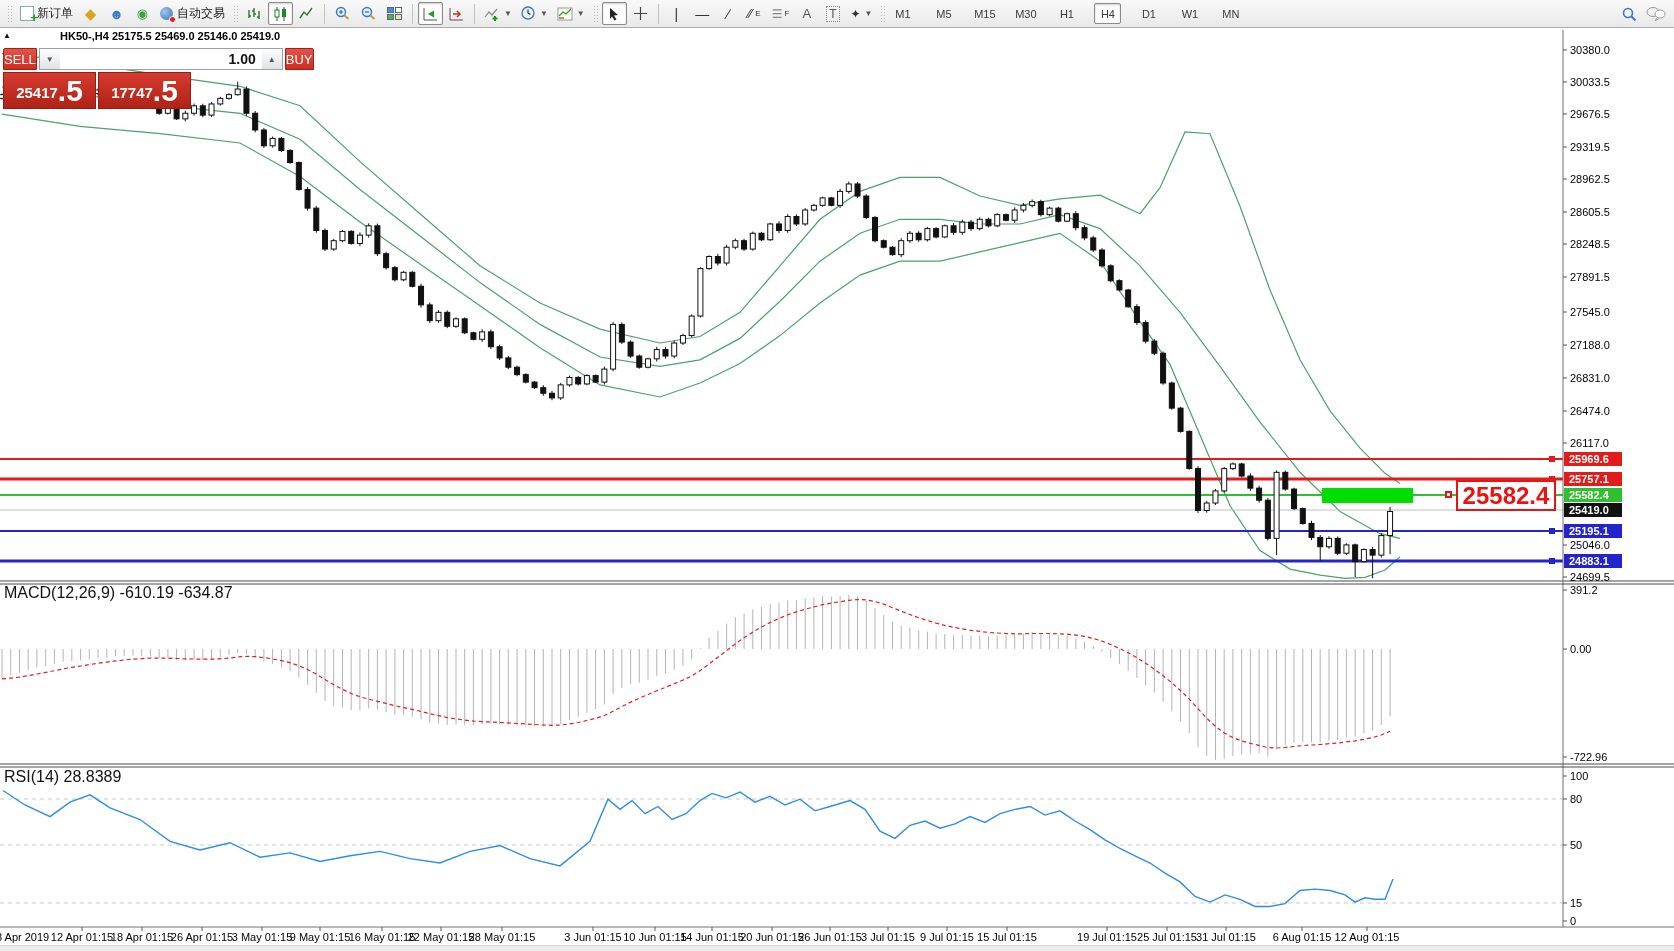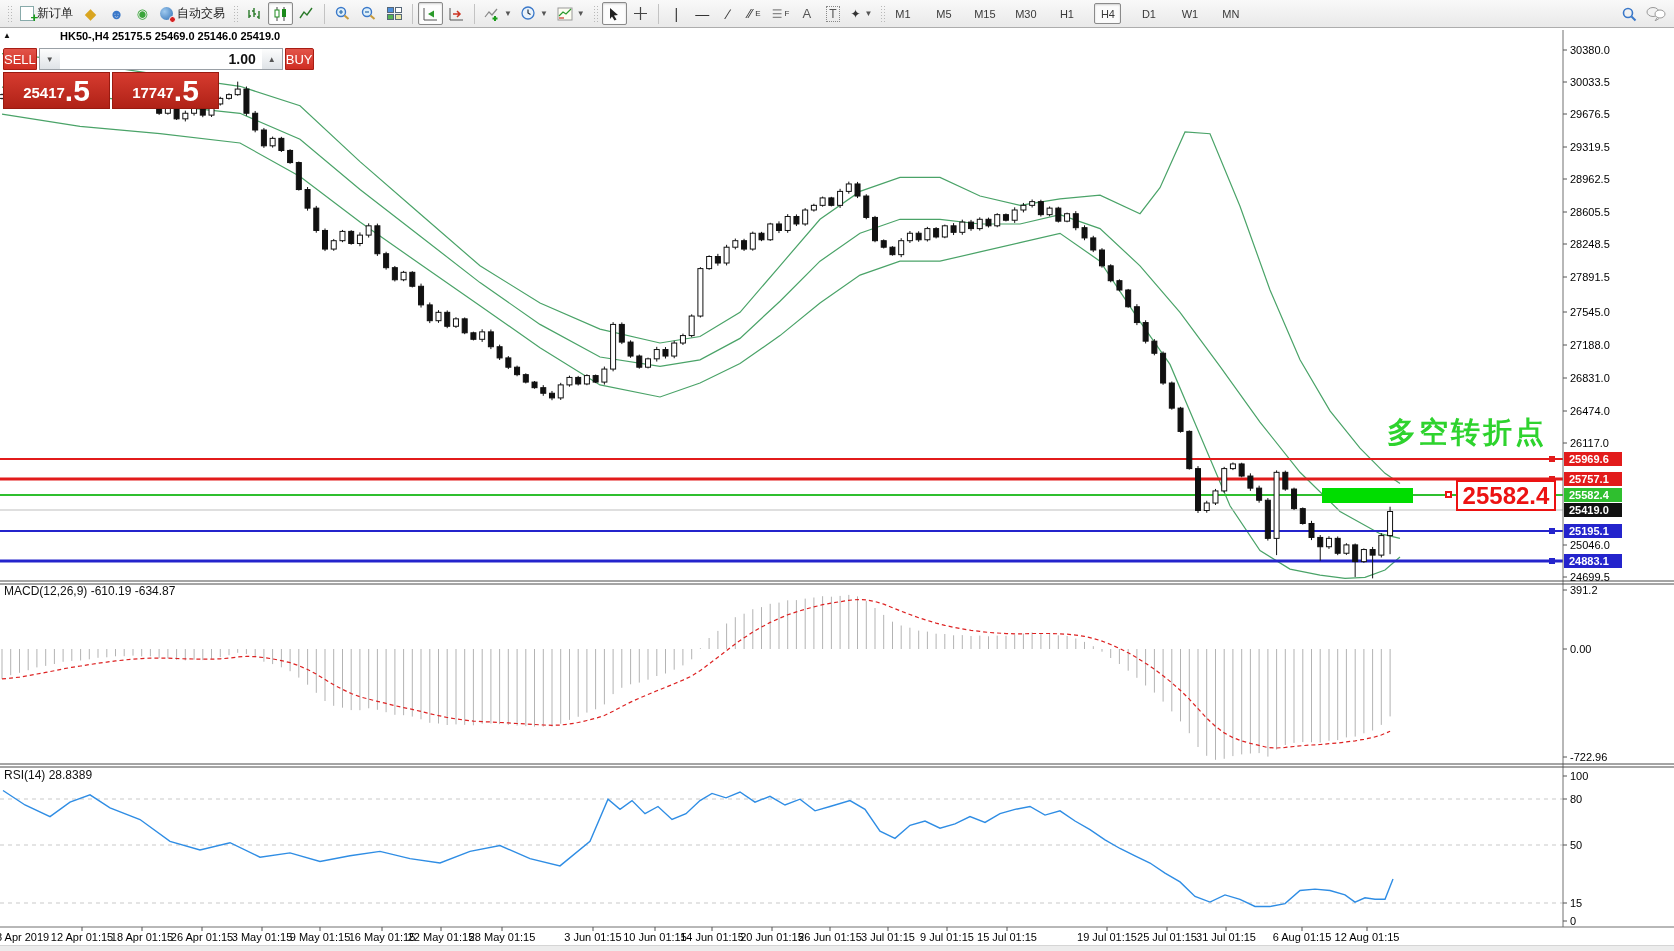--- a/index.html
+++ b/index.html
@@ -37,38 +37,38 @@
   #oc-top { position:absolute; left:0; top:0; width:216px; height:22px; display:flex; }
   .oc-btn { background:linear-gradient(#e25449,#cf2d22); color:#fff; font-size:13px;
     display:flex; align-items:center; justify-content:center; border:1px solid #a81d14; }
   #oc-sell-btn { width:50px; border-radius:2px 0 0 0; }
   #oc-buy-btn  { width:49px; margin-left:2px; border-radius:0 2px 0 0; }
   #oc-spin { flex:1; display:flex; border:1px solid #9aa0a6; background:#fff; margin-left:2px; }
   .spin-btn { width:20px; background:linear-gradient(#fdfdfd,#dfe3e7); color:#555; font-size:8px;
     display:flex; align-items:center; justify-content:center; }
   #oc-vol { flex:1; border:none; outline:none; font-size:14px; text-align:right; padding-right:6px;
     font-family:"Liberation Sans",sans-serif; color:#111; min-width:20px;font-weight:bold; }
-  #oc-prices { position:absolute; left:0; top:24px; width:216px; height:37px; display:flex; gap:2px; }
+  #oc-prices { position:absolute; left:0; top:24px; width:188px; height:37px; display:flex; gap:2px; }
   .oc-price { flex:1; background:linear-gradient(#d63b2f,#b02217); border:1px solid #991a10;
     color:#fff; display:flex; align-items:flex-end; justify-content:center; padding-bottom:2px; }
   .oc-price .small { font-size:15px; font-weight:bold; line-height:26px; }
   .oc-price .big { font-size:30px; font-weight:bold; line-height:30px; }
 
   
   #turning-point { position:absolute; left:1387px; top:413px; font-size:29px; font-weight:bold;
     color:#2ed32e; letter-spacing:3px; white-space:nowrap;
     text-shadow:-1px -1px 0 #fff, 1px -1px 0 #fff, -1px 1px 0 #fff, 1px 1px 0 #fff, 0 0 3px #fff; }
   #level-box { position:absolute; left:1456px; top:480px; width:100px; height:31px; background:#fff;
     border:2px solid #ec1212; color:#ec1212; font-size:24px; font-weight:bold;
     display:flex; align-items:center; justify-content:center; }
   #level-handle { position:absolute; left:1445px; top:491px; width:7px; height:7px;
     border:2px solid #ec1212; background:#fff; }
 
   
-  .pane-label { position:absolute; left:4px; font-size:12px; color:#111; }
+  .pane-label { position:absolute; left:4px; font-size:16px; color:#111; }
 
   #chart-svg { position:absolute; left:0; top:28px; }
   #bottom-strip { position:absolute; left:0; top:945px; width:1674px; height:6px; background:#ececec; border-top:1px solid #d5d5d5; }
 </style>
 </head>
 <body>
 
 <div id="app">
 
   <div id="toolbar">
@@ -892,21 +892,20 @@
         <span class="small">25417</span>
           <span class="big">.5</span>
       </div>
       <div class="oc-price">
         <span class="small">17747</span>
           <span class="big">.5</span>
       </div>
     </div>
   </div>
 
-  <div id="turning-point">多空转折点</div>
   <div id="level-handle"></div>
   <div id="level-box">25582.4</div>
 
   <div class="pane-label" style="top:584px">MACD(12,26,9) -610.19 -634.87</div>
   <div class="pane-label" style="top:768px">RSI(14) 28.8389</div>
 
   <div id="bottom-strip"></div>
 </div>
 
 </body></html>

